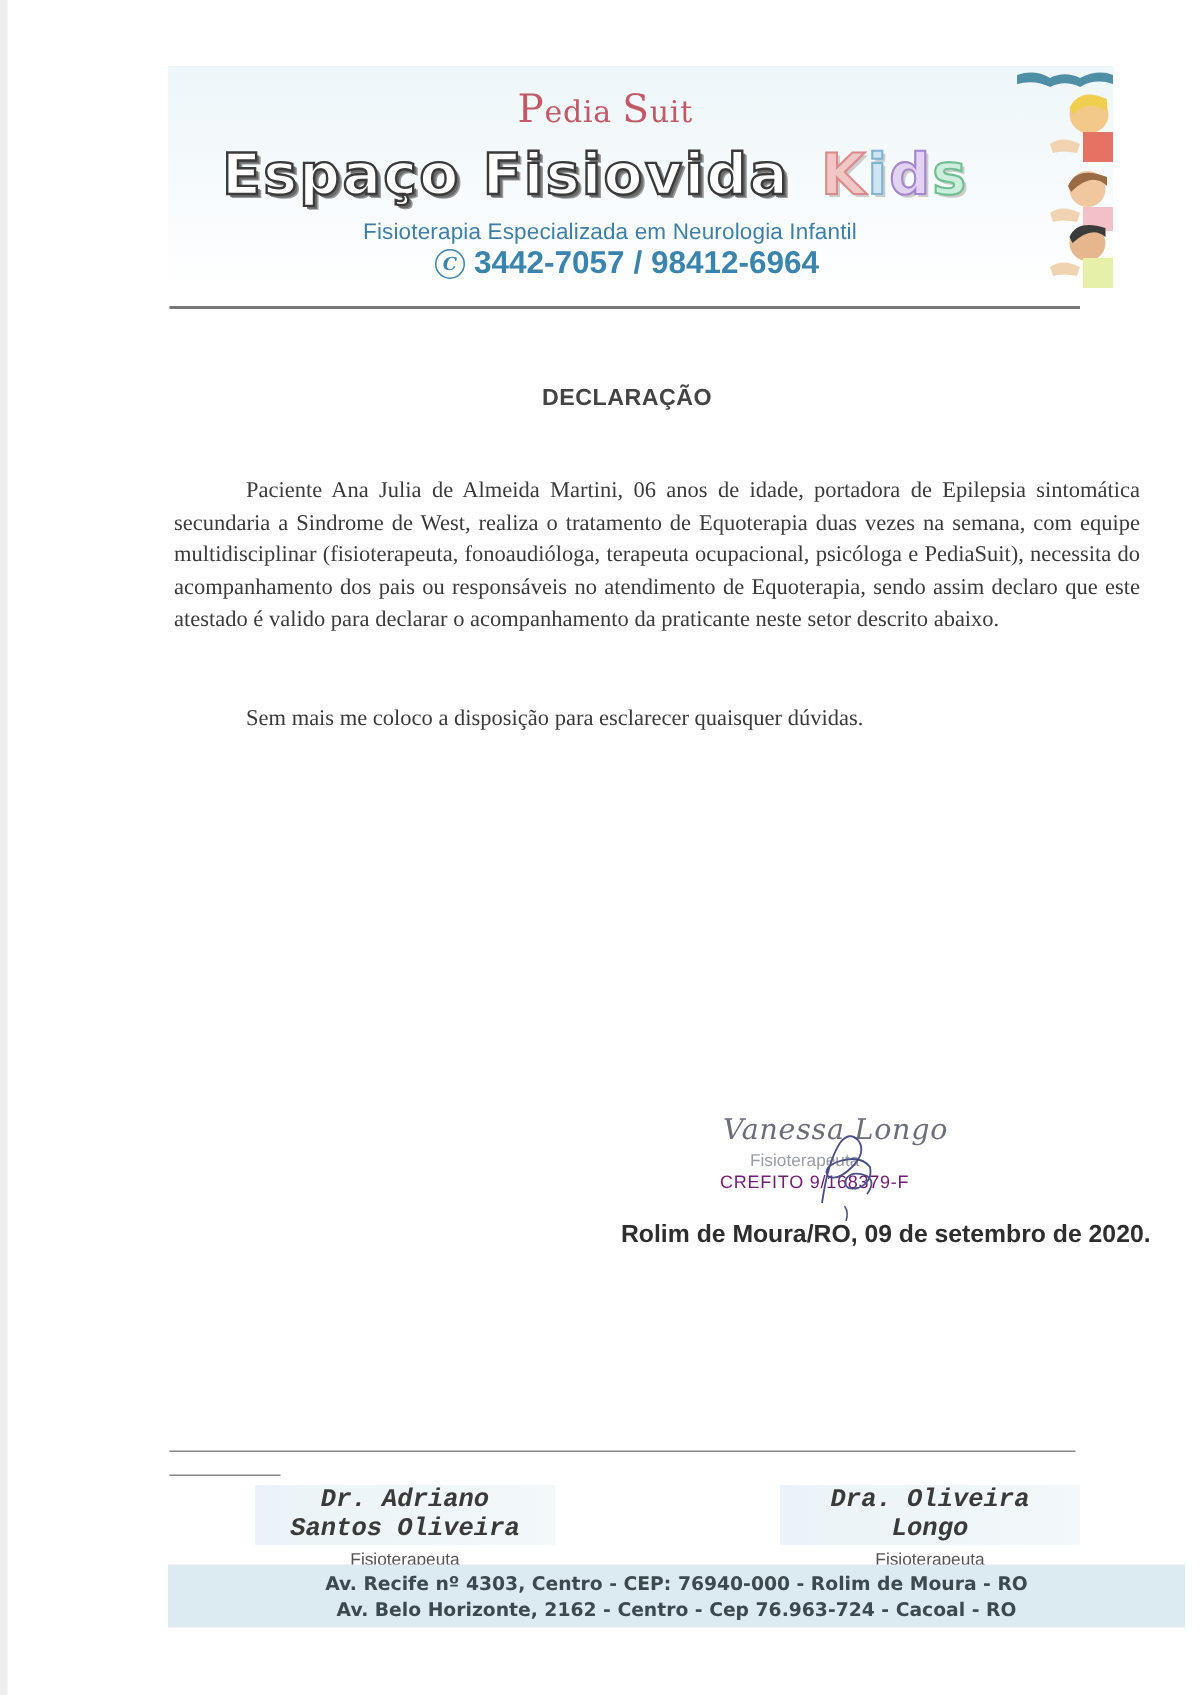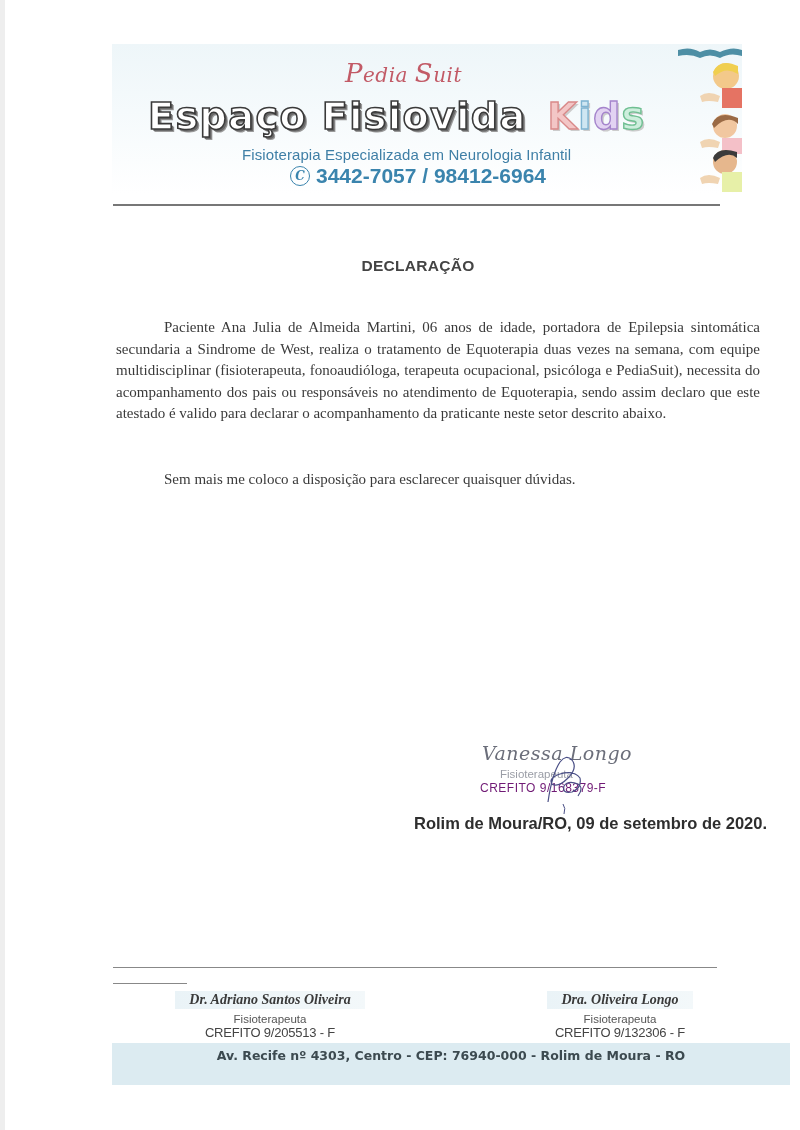--- a/index.html
+++ b/index.html
@@ -8,21 +8,21 @@
 
     .page-edge { position: absolute; left: 0; top: 0; width: 5px; height: 1130px; background: #eeeeee; }
 
     
     .letterhead {
       position: absolute; left: 112px; top: 44px; width: 630px; height: 150px;
       background: linear-gradient(180deg, #eef6f9 0%, #f5fafc 45%, #ffffff 100%);
     }
     .pediasuit {
       position: absolute; left: 345px; top: 58px;
-      font-family: "DejaVu Serif", serif; font-style: italic; font-size: 20px;
+      font-family: "DejaVu Serif", serif; font-size: 20px;
       color: #c25a66; letter-spacing: 0.5px;
     }
     .pediasuit .big { font-size: 26px; }
     .brand-title {
       position: absolute; left: 148px; top: 94px;
       font-family: "DejaVu Sans", sans-serif; font-weight: bold; font-size: 38px;
       letter-spacing: 1.5px; color: #ffffff;
       -webkit-text-stroke: 1.6px #3a3a3a;
       text-shadow: 2px 2px 0 #6a6a6a, 3px 3px 0 #9a9a9a;
     }
@@ -82,21 +82,21 @@
     .place-date {
       position: absolute; left: 414px; top: 814px;
       font-family: "Liberation Sans", sans-serif; font-weight: bold; font-size: 16.5px; color: #2e2e2e; text-align: right;
     }
 
     
     .footer-sig { position: absolute; text-align: center; }
     .footer-sig .band {
       display: inline-block; padding: 1px 14px;
       background: linear-gradient(90deg, #eaf3f7 0%, #f3f8fa 100%);
-      font-family: Liberation Serif, serif; font-style: italic; font-weight: bold; font-size: 14px; color: #3a3a3a;
+      font-family: Liberation Mono, monospace; font-style: italic; font-weight: bold; font-size: 17px; color: #3a3a3a;
     }
     .footer-sig .role {
       margin-top: 4px; font-family: "Liberation Sans", sans-serif; font-size: 11.5px; color: #555;
     }
     .footer-sig .crefito {
       font-family: "Liberation Sans", sans-serif; font-size: 13px; color: #444; letter-spacing: -0.2px;
     }
     .address-band {
       position: absolute; left: 112px; top: 1043px; width: 678px; height: 42px;
       background: #dcebf1;
@@ -176,13 +176,14 @@
 </div>
 
 <div class="footer-sig" style="left:520px; top:990px; width:200px;">
   <div class="band">Dra. Oliveira Longo</div>
   <div class="role">Fisioterapeuta</div>
   <div class="crefito">CREFITO 9/132306 - F</div>
 </div>
 
 <div class="address-band">
   <div>Av. Recife nº 4303, Centro - CEP: 76940-000 - Rolim de Moura - RO</div>
+  <div>Av. Belo Horizonte, 2162 - Centro - Cep 76.963-724 - Cacoal - RO</div>
 </div>
 
 </body></html>

